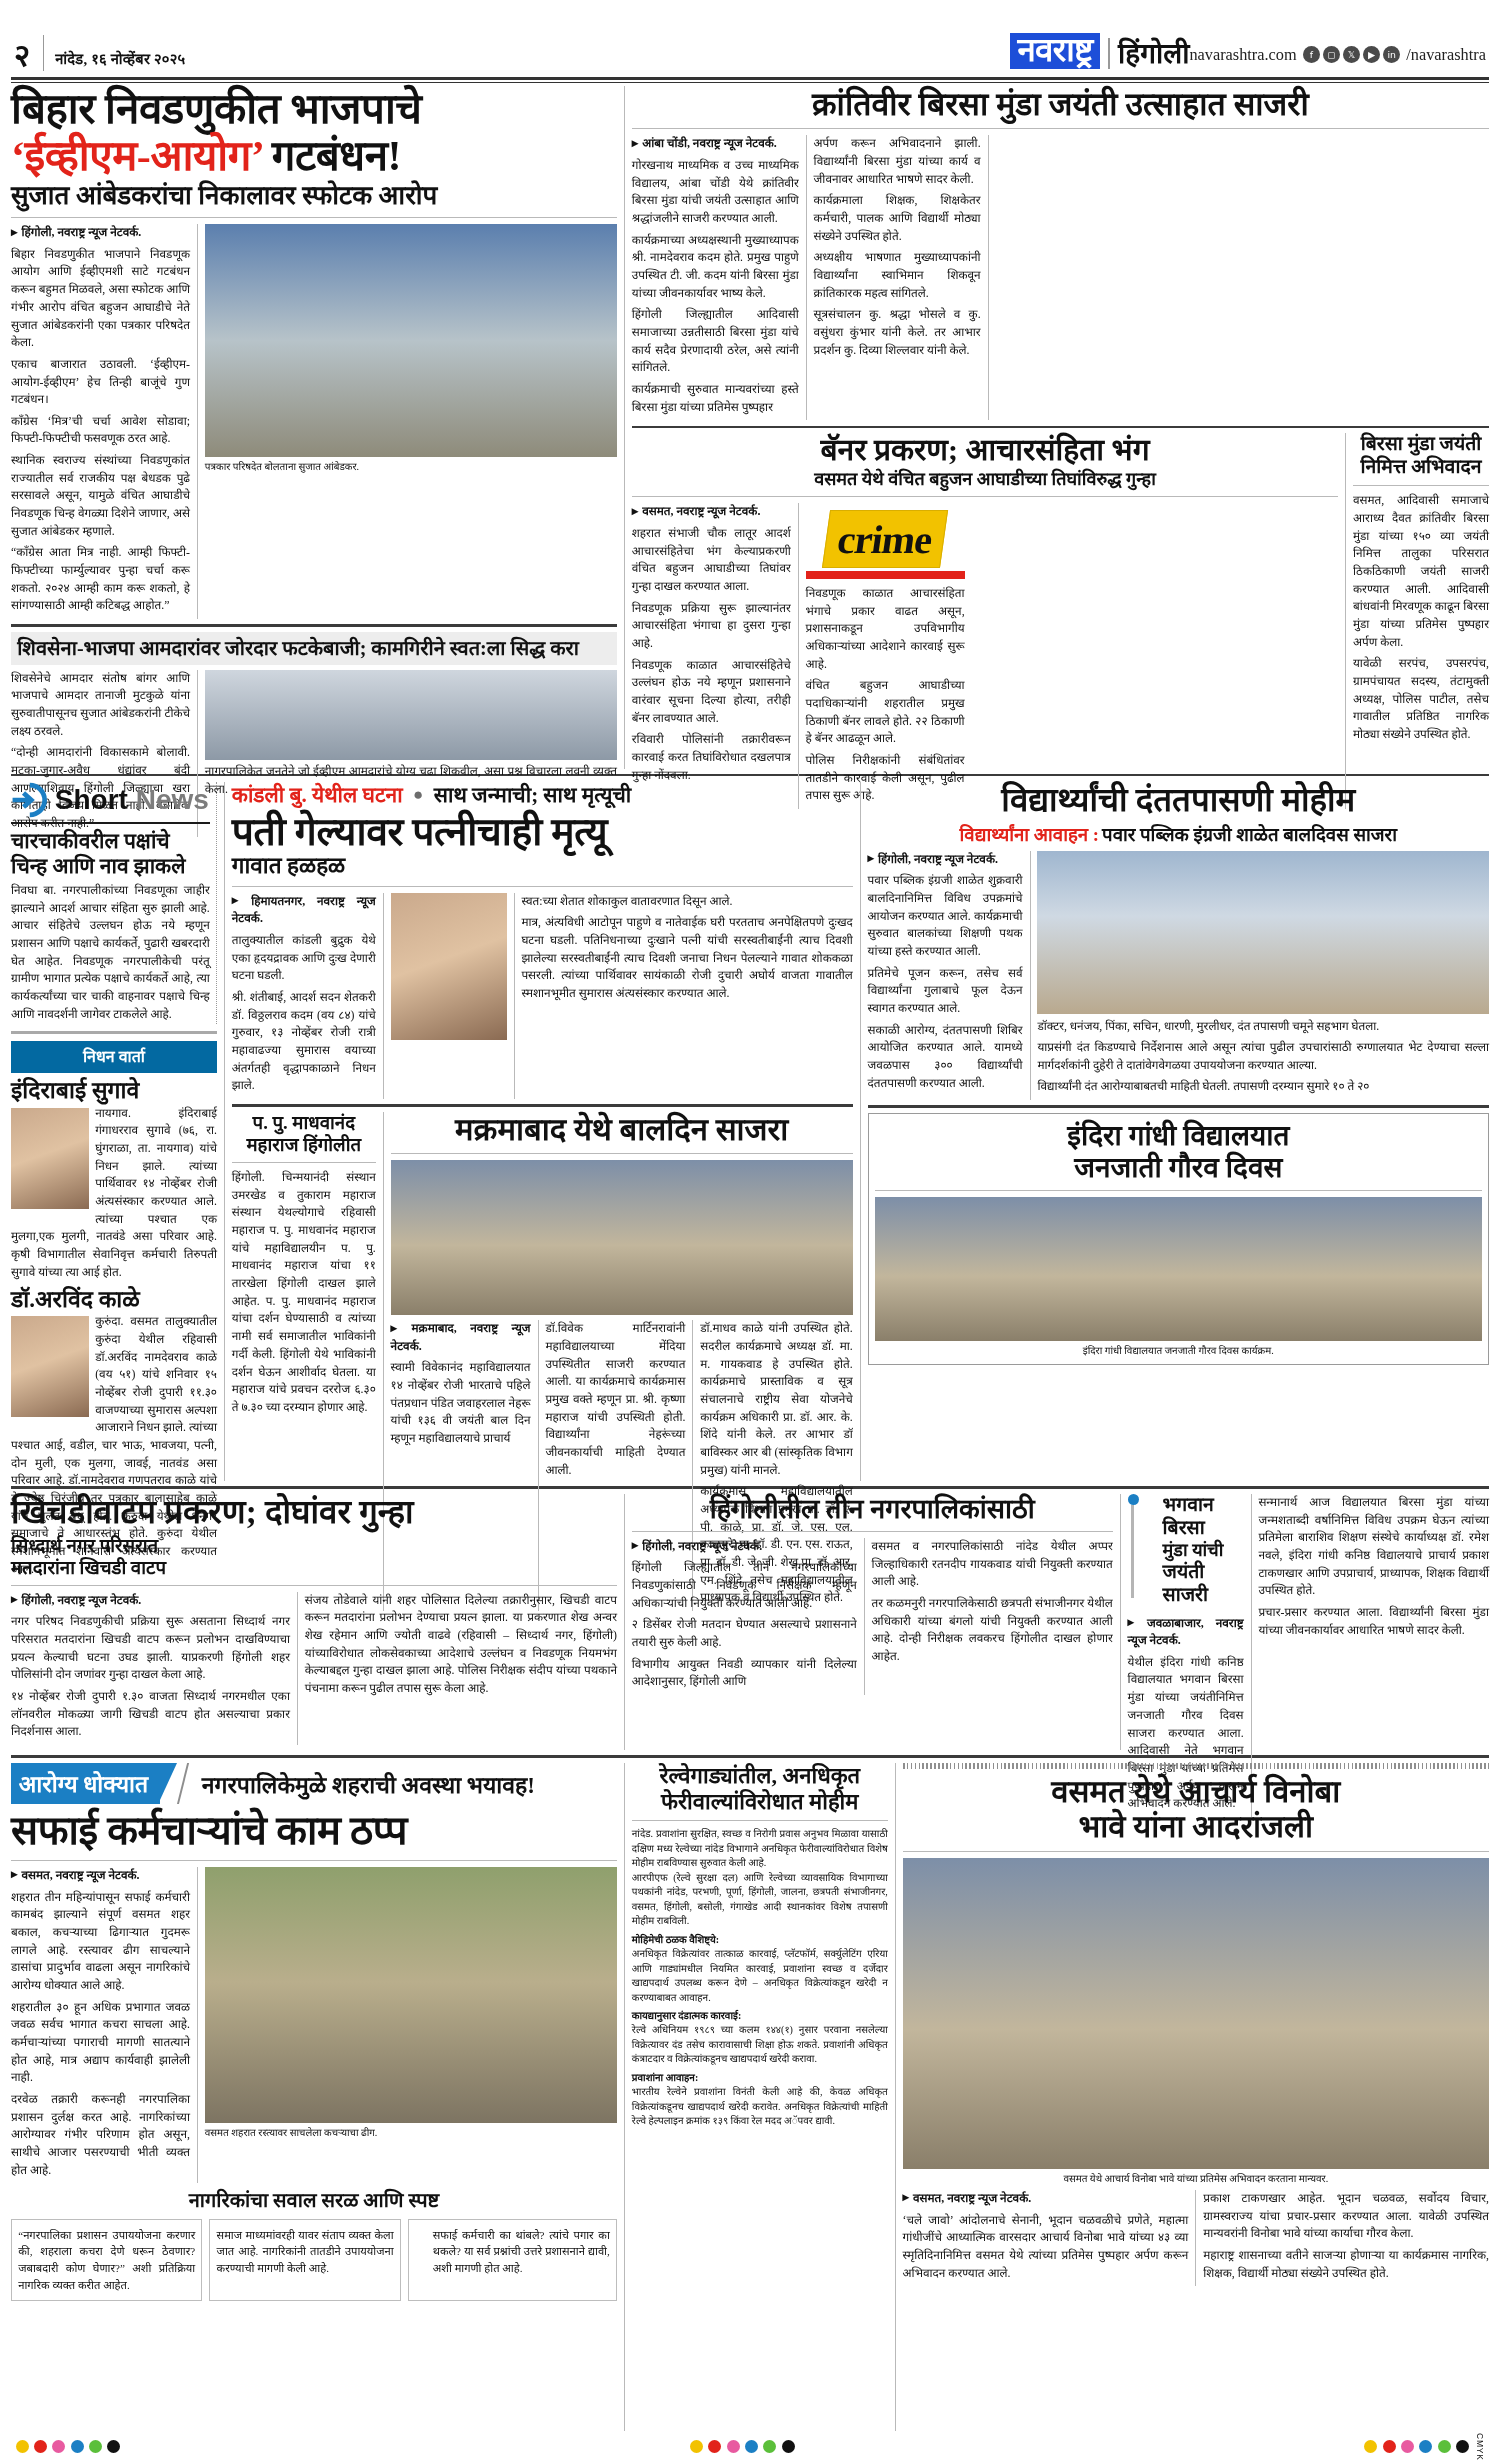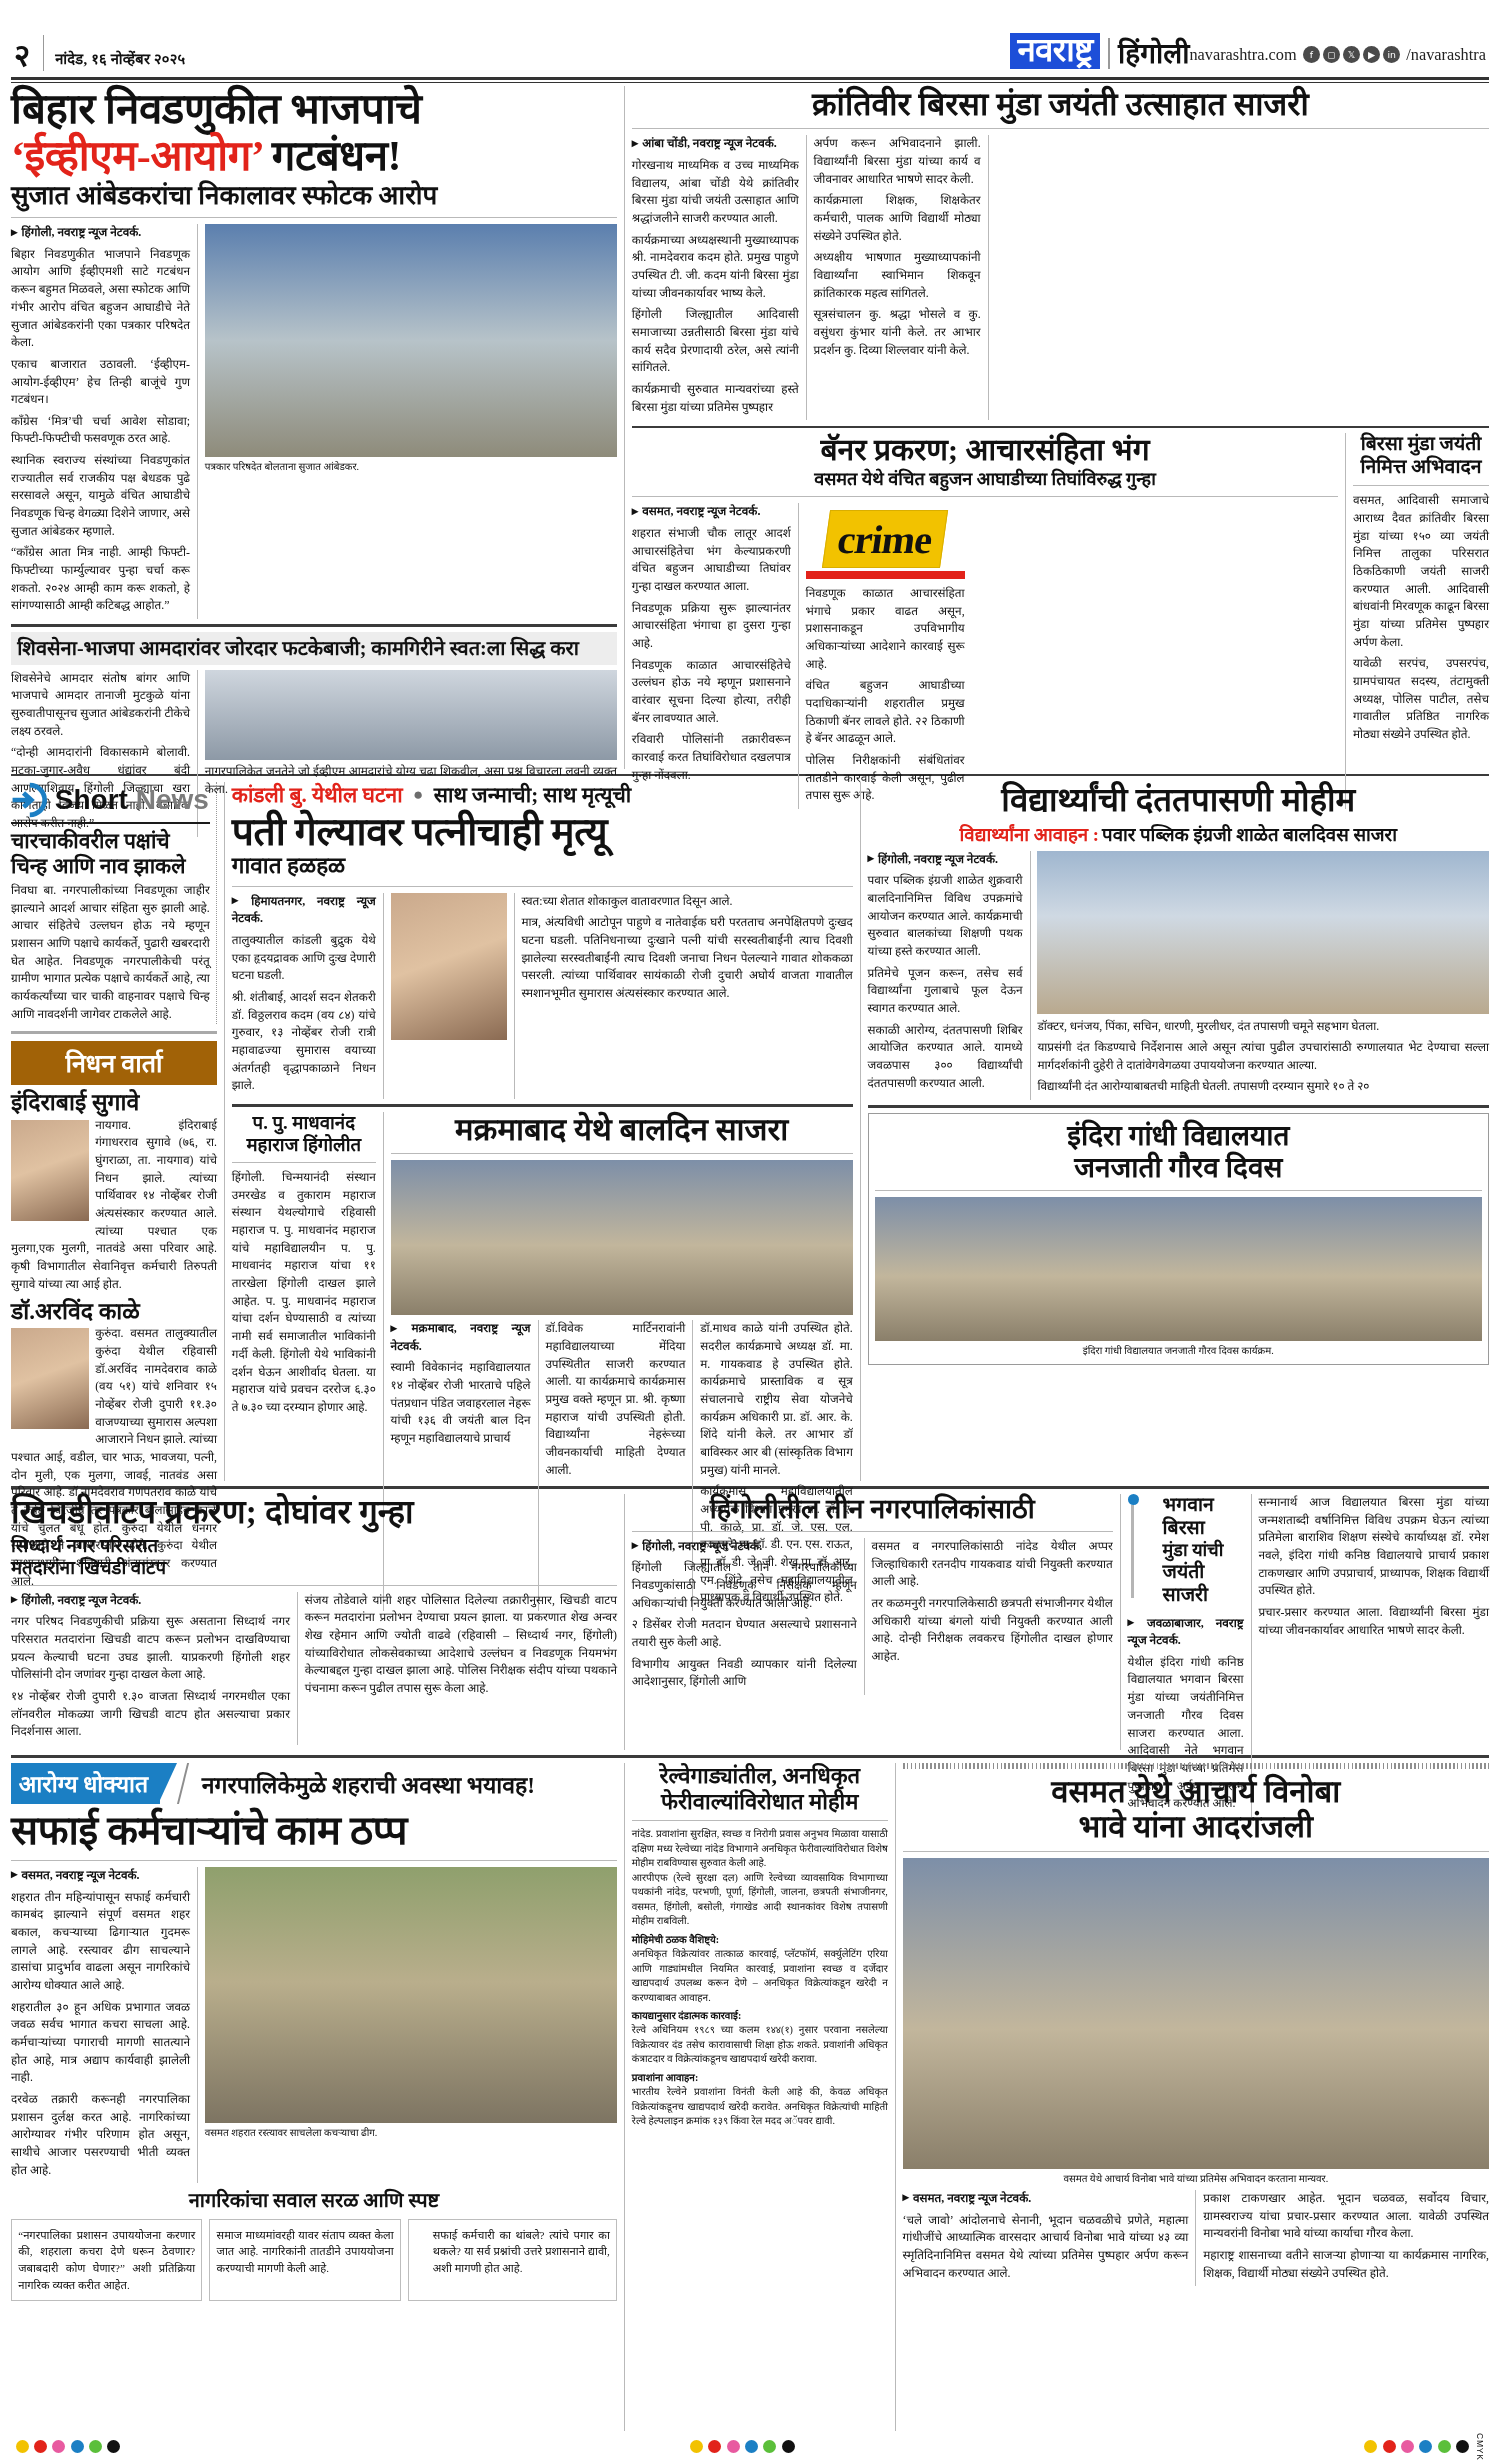--- a/index.html
+++ b/index.html
@@ -68,21 +68,21 @@
 
   
   .sn-head { display:flex; align-items:center; gap:7.8px; }
   .sn-icon { width:36px; height:36px; position:relative; }
   .sn-txt { font-size:28px; font-weight:700; font-family:"Liberation Sans",sans-serif; }
   .sn-txt .g { color:#7d7d7d; }
   .sn-rule { height:2.3px; background:#1a1a1a; margin:3.9px 0 5.4px; }
   .sn-box { border-right:1.6px dotted #999; padding-right:6.2px; }
 
   
-  .ribbon { background:#a16207; color:#fff; font-size:25px; font-weight:700; text-align:center; padding:3.9px 0 5.4px; }
+  .ribbon { background:#0369a1; color:#fff; font-size:16px; font-weight:700; text-align:center; padding:3.9px 0 5.4px; }
   .ribbon-sm { background:#1b7fc4; color:#fff; font-size:19.4px; font-weight:700; padding:2.3px 12.4px 3.9px; display:inline-block; }
   .flag { display:flex; align-items:stretch; }
   .flag-tag { background:#1b7fc4; color:#fff; font-size:23px; font-weight:700; padding:3.9px 12.4px 5.4px 7.8px; position:relative; }
   .flag-tag:after { content:""; position:absolute; right:-17px; top:0; border-left:17px solid #1b7fc4; border-bottom:37px solid transparent; }
   .flag-slash { width:2.3px; background:#8e8e8e; transform:skewX(-14deg); margin:0 17px 0 22px; }
   .flag-title { font-size:23px; font-weight:700; align-self:center; }
 
   .dot::before { content:"\25CF"; color:#6d6d6d; font-size:17px; margin:0 6.2px; position:relative; top:-1.6px; }
 
   .boxed { border:1.6px solid #9a9a9a; padding:6.2px; }

